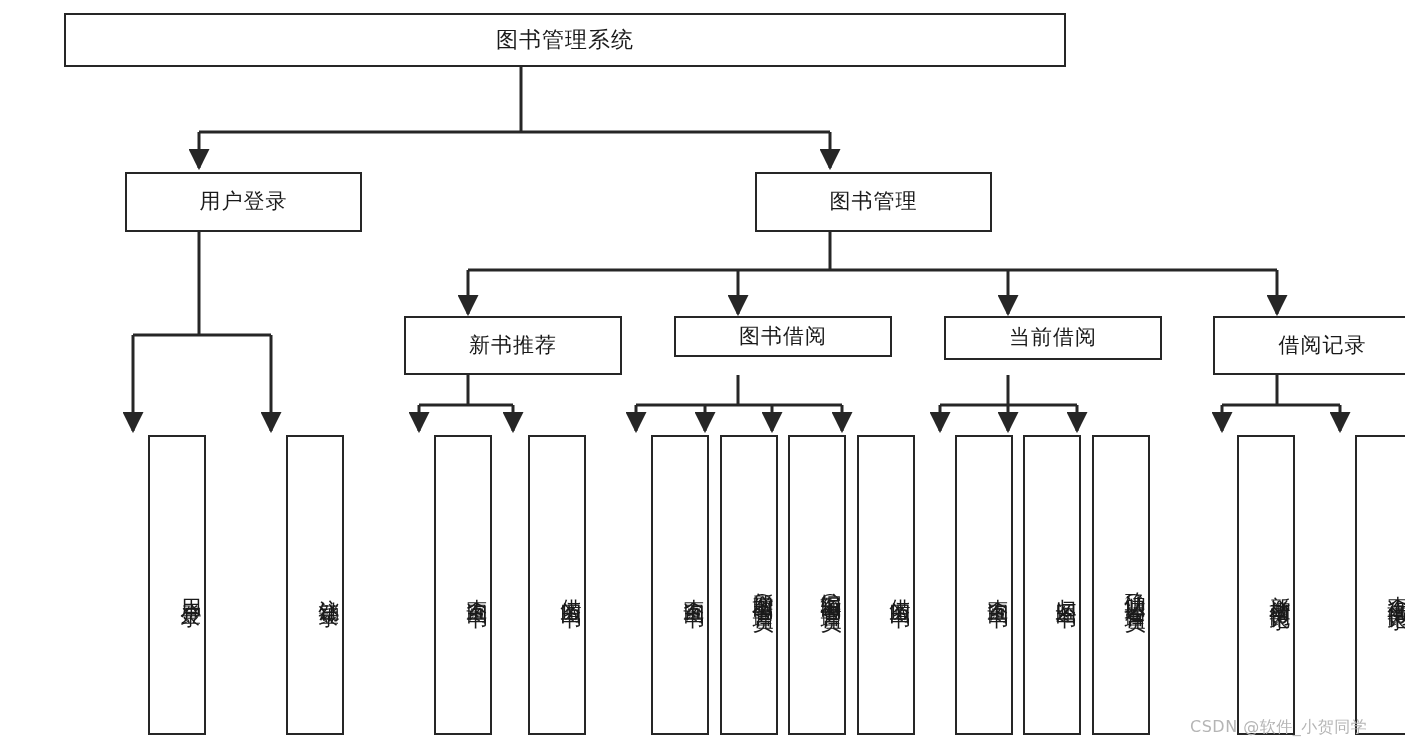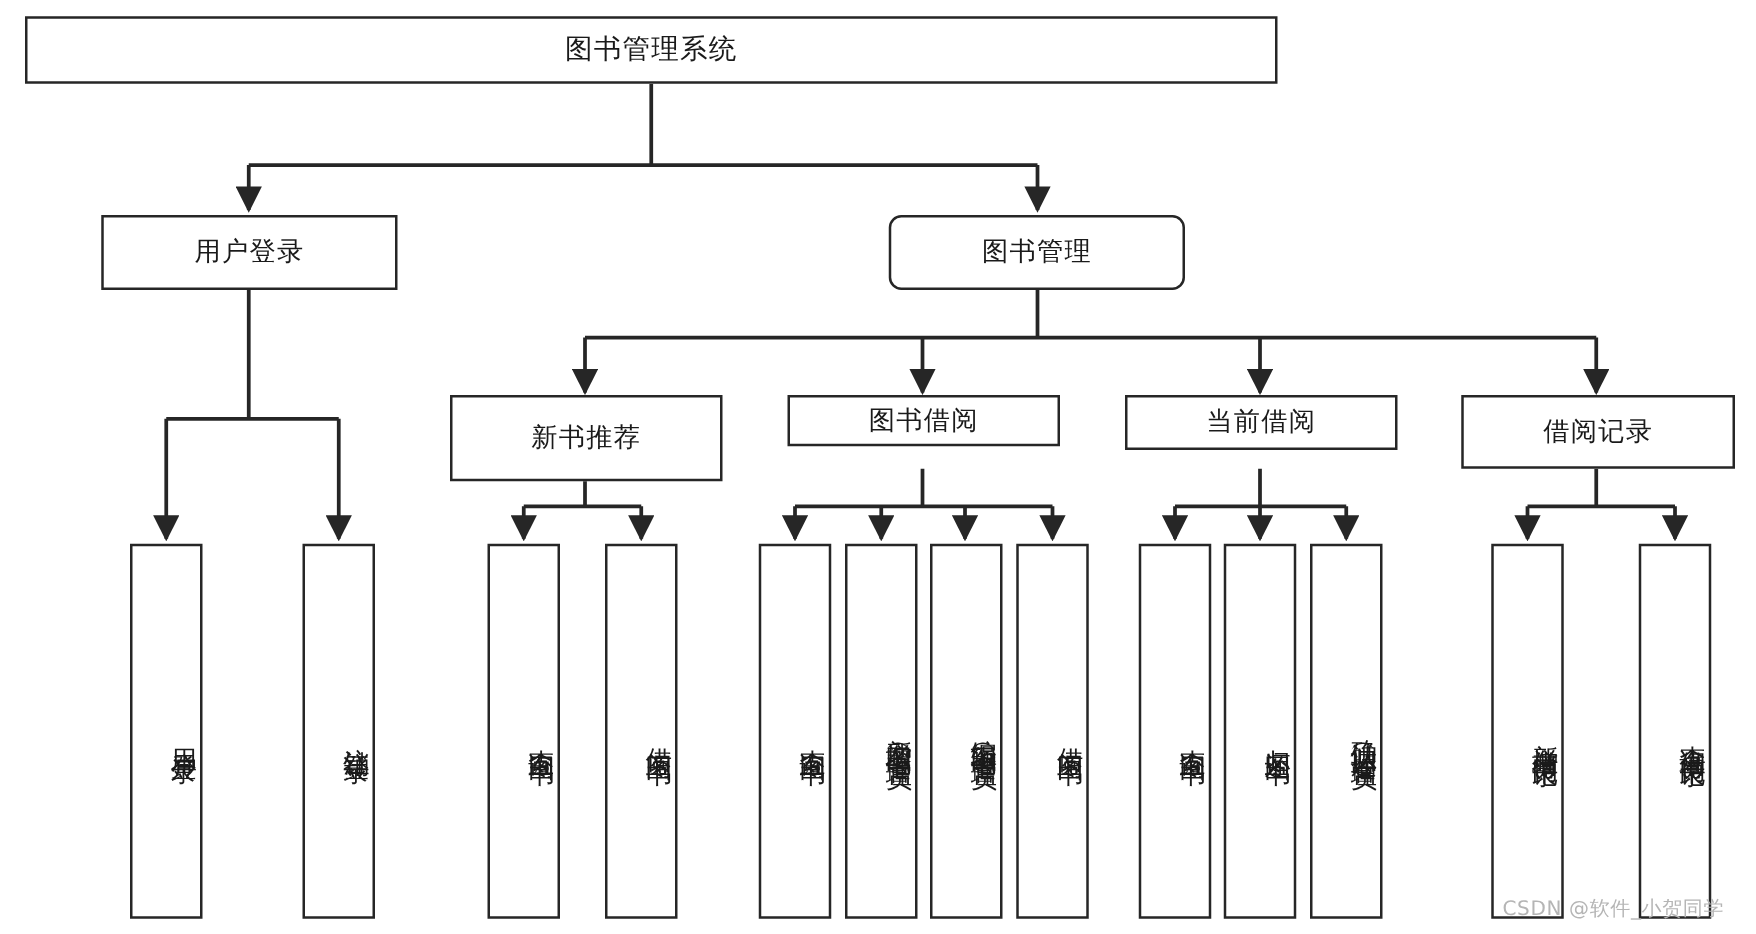--- a/index.html
+++ b/index.html
@@ -28,20 +28,21 @@
   }
   .node {
     position: absolute;
     box-sizing: border-box;
     border: 2px solid #262626;
     background: #ffffff;
     display: flex;
     align-items: center;
     justify-content: center;
     color: #1a1a1a;
+    margin-left: 44px;
   }
   .node.horiz {
     font-size: 21px;
     letter-spacing: 1px;
     line-height: 1.2;
     white-space: nowrap;
   }
   .node.vert {
     writing-mode: vertical-rl;
     text-orientation: upright;
@@ -127,25 +128,25 @@
   </svg>
 
   <div class="node horiz root" style="left:20px; top:13px; width:1002px; height:54px;">
     <span>图书管理系统</span>
   </div>
 
   <div class="node horiz" style="left:81px; top:172px; width:237px; height:60px;">
     <span>用户登录</span>
   </div>
 
-  <div class="node horiz" style="left:711px; top:172px; width:237px; height:60px;border-radius:10px;">
+  <div class="node horiz" style="left:711px; top:172px; width:237px; height:60px;">
     <span>图书管理</span>
   </div>
 
-  <div class="node horiz" style="left:360px; top:316px; width:218px; height:69px;">
+  <div class="node horiz" style="left:360px; top:316px; width:218px; height:59px;">
     <span>新书推荐</span>
   </div>
 
   <div class="node horiz" style="left:630px; top:316px; width:218px; height:41px;">
     <span>图书借阅</span>
   </div>
 
   <div class="node horiz" style="left:900px; top:316px; width:218px; height:44px;">
     <span>当前借阅</span>
   </div>
@@ -199,15 +200,15 @@
   </div>
 
   <div class="node vert" style="left:1193px; top:435px; width:58px; height:300px;">
     <span class="vlabel">新增借阅记录</span>
   </div>
 
   <div class="node vert" style="left:1311px; top:435px; width:58px; height:300px;">
     <span class="vlabel">查询借阅记录</span>
   </div>
 
-  <div class="watermark" style="left:1190px; top:717px;margin-left:12px;">CSDN @软件_小贺同学</div>
+  <div class="watermark" style="left:1190px; top:717px;">CSDN @软件_小贺同学</div>
 
 </div>
 
 </body></html>

